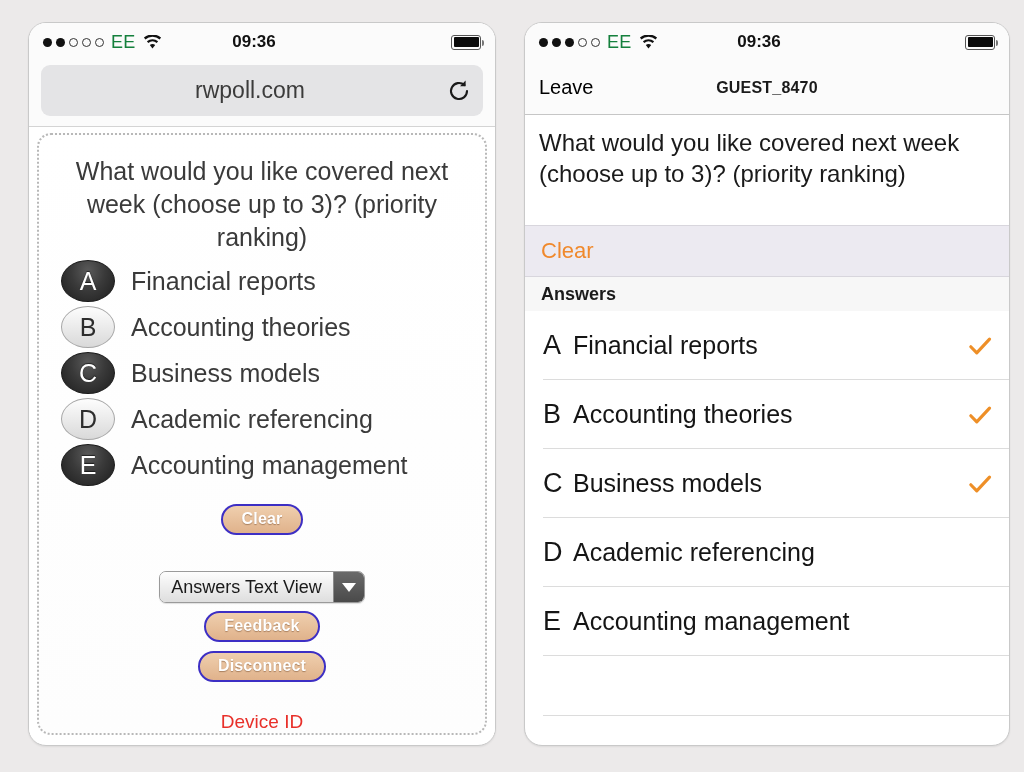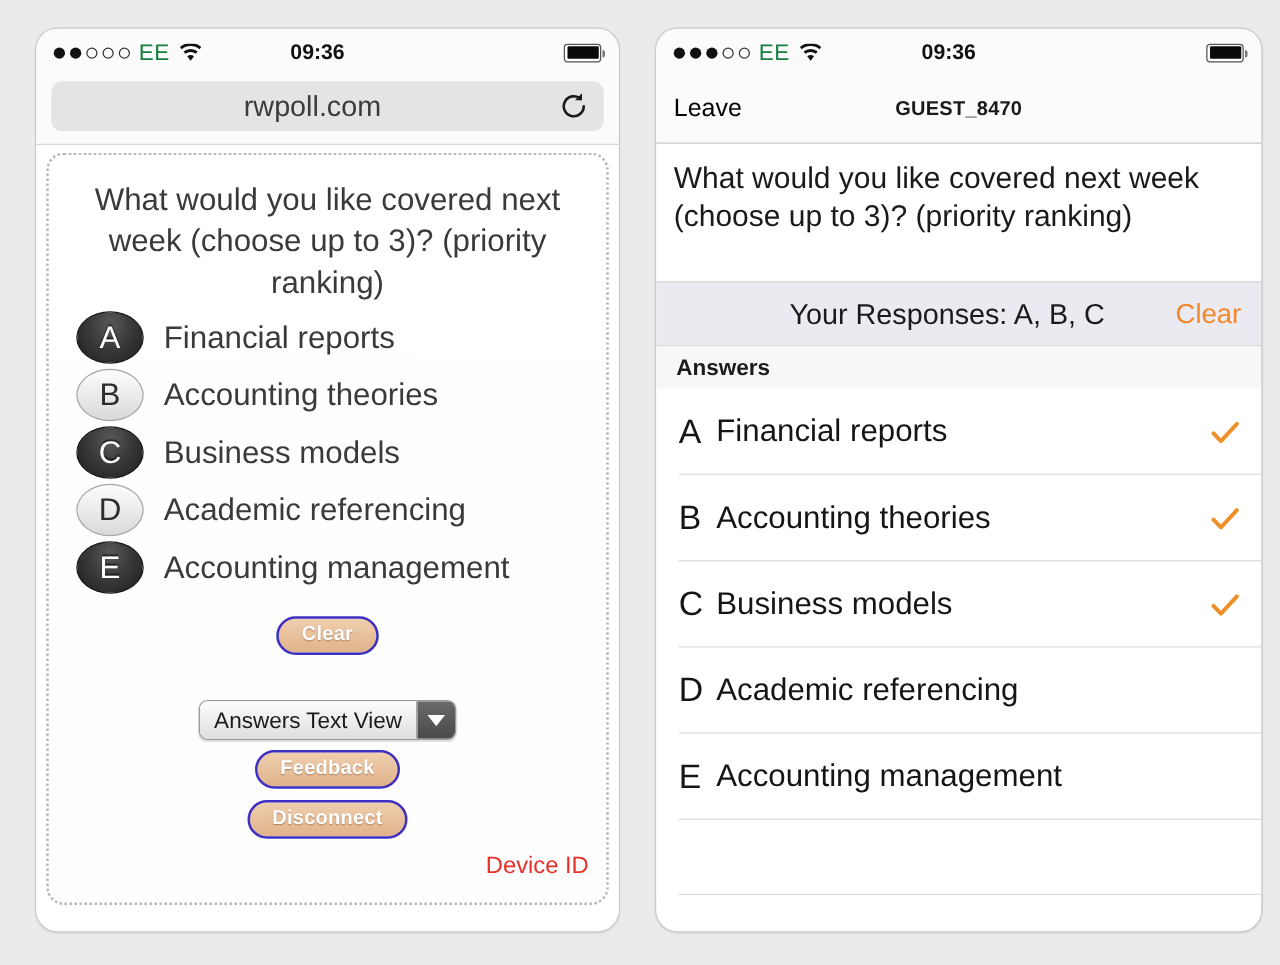--- a/index.html
+++ b/index.html
@@ -70,21 +70,21 @@
 
   
   .urlbar-wrap {
     padding: 4px 12px 10px 12px;
     background: #fbfbfb;
     border-bottom: 1px solid #d4d4d4;
   }
   .urlbar {
     background: #e4e4e6;
     border-radius: 9px;
-    height: 40px;
+    height: 51px;
     display: flex;
     align-items: center;
     position: relative;
     padding: 0 12px;
   }
   .url-text {
     flex: 1; text-align: center; font-size: 23px; color: #3b3b3b;
   }
   .reload { width: 24px; height: 24px; flex: 0 0 auto; }
 
@@ -187,25 +187,25 @@
   }
   .fake-select .arrow i {
     display: block;
     width: 0; height: 0;
     border-left: 7px solid transparent;
     border-right: 7px solid transparent;
     border-top: 9px solid #ffffff;
   }
   .gap8 { height: 9px; }
   .device-id {
-    text-align: right;
+    text-align: center;
     color: #e8302a;
     font-size: 19px;
     line-height: 1.28;
-    margin-top: 10px;
+    margin-top: 28px;
   }
 
   
   .navbar {
     height: 54px;
     background: #fbfbfb;
     border-bottom: 1px solid #c6c6c6;
     display: flex;
     align-items: center;
     padding: 0 14px;
@@ -411,21 +411,20 @@
     <div class="nav-center">
       <div class="nav-sub">GUEST_8470</div>
     </div>
   </div>
 
   <div class="q-block">
     <p>What would you like covered next week (choose up to 3)? (priority ranking)</p>
   </div>
 
   <div class="resp-bar">
-    <span class="resp-text">Your Responses: A, B, C</span>
     <span class="resp-clear">Clear</span>
   </div>
 
   <div class="section-hdr">Answers</div>
 
   <div class="ans-list">
 
     <div class="ans-row">
       <span class="ans-letter">A</span>
       <span class="ans-text">Financial reports</span>

